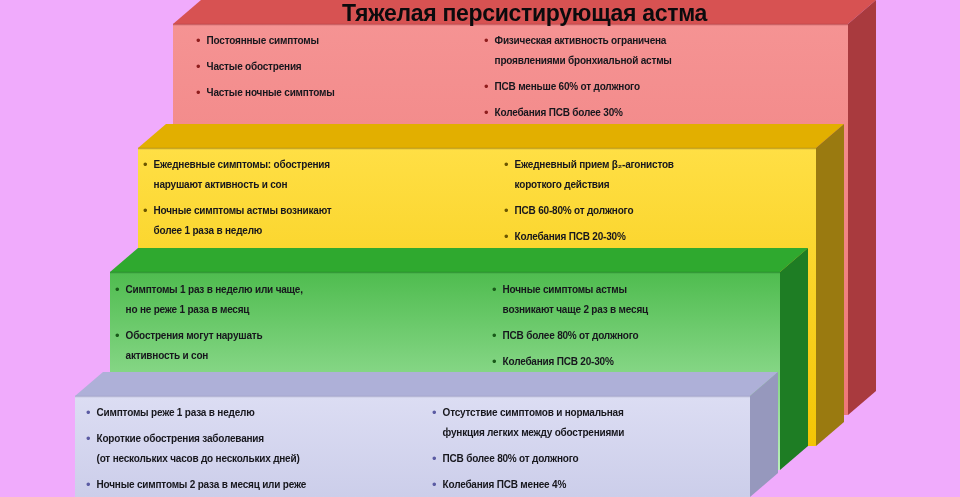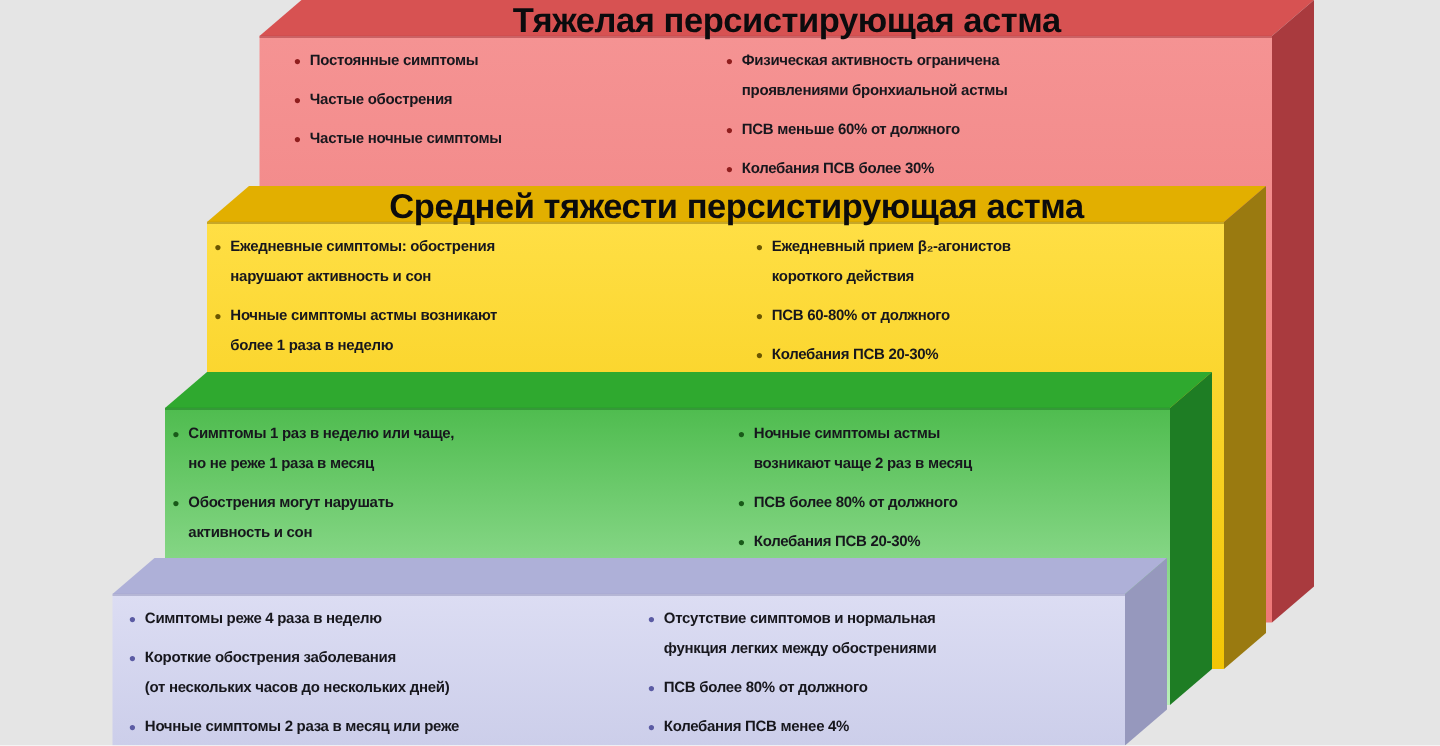--- a/index.html
+++ b/index.html
@@ -1,18 +1,18 @@
 <!DOCTYPE html>
 <html><head>
 <meta charset="utf-8">
 <style>
   html,body{margin:0;padding:0;background:#FFFFFF;}
   .stage{
     position:relative;width:960px;height:497px;overflow:hidden;
-    font-family:"Liberation Sans","DejaVu Sans",sans-serif;background:#e5e5e5;
+    font-family:"Liberation Sans","DejaVu Sans",sans-serif;background:#f0abfc;
   }
   .stage svg{position:absolute;left:0;top:0;}
   .layer-title{
     position:absolute;text-align:center;font-weight:bold;
     font-size:23px;line-height:24px;letter-spacing:-0.3px;white-space:nowrap;
   }
   .col{position:absolute;padding-top:3px;}
   .bullet{display:flex;align-items:flex-start;margin-bottom:6px;}
   .dot{flex:0 0 auto;font-size:13px;line-height:20px;margin-right:6px;}
   .bt{
@@ -100,21 +100,20 @@
     <div class="bullet">
       <span class="dot" style="color: rgb(143, 29, 29);">•</span>
       <span class="bt">ПСВ меньше 60% от должного</span>
     </div>
     <div class="bullet">
       <span class="dot" style="color: rgb(143, 29, 29);">•</span>
       <span class="bt">Колебания ПСВ более 30%</span>
     </div>
   </div>
 
-  <div class="layer-title" style="left: 166px; top: 125px; width: 650px; color: rgb(11, 11, 13);">Средней тяжести персистирующая астма</div>
 
   <div class="col" style="left: 143px; top: 152px; width: 350px; color: rgb(23, 23, 29);">
     <div class="bullet">
       <span class="dot" style="color: rgb(107, 86, 0);">•</span>
       <span class="bt">Ежедневные симптомы: обострения
 нарушают активность и сон</span>
     </div>
     <div class="bullet">
       <span class="dot" style="color: rgb(107, 86, 0);">•</span>
       <span class="bt">Ночные симптомы астмы возникают
@@ -165,21 +164,21 @@
     <div class="bullet">
       <span class="dot" style="color: rgb(25, 90, 25);">•</span>
       <span class="bt">Колебания ПСВ 20-30%</span>
     </div>
   </div>
 
 
   <div class="col" style="left: 86px; top: 400px; width: 360px; color: rgb(23, 23, 29);">
     <div class="bullet">
       <span class="dot" style="color: rgb(91, 91, 163);">•</span>
-      <span class="bt">Симптомы реже 4 раза в неделю</span>
+      <span class="bt">Симптомы реже 1 раза в неделю</span>
     </div>
     <div class="bullet">
       <span class="dot" style="color: rgb(91, 91, 163);">•</span>
       <span class="bt">Короткие обострения заболевания
 (от нескольких часов до нескольких дней)</span>
     </div>
     <div class="bullet">
       <span class="dot" style="color: rgb(91, 91, 163);">•</span>
       <span class="bt">Ночные симптомы 2 раза в месяц или реже</span>
     </div>

